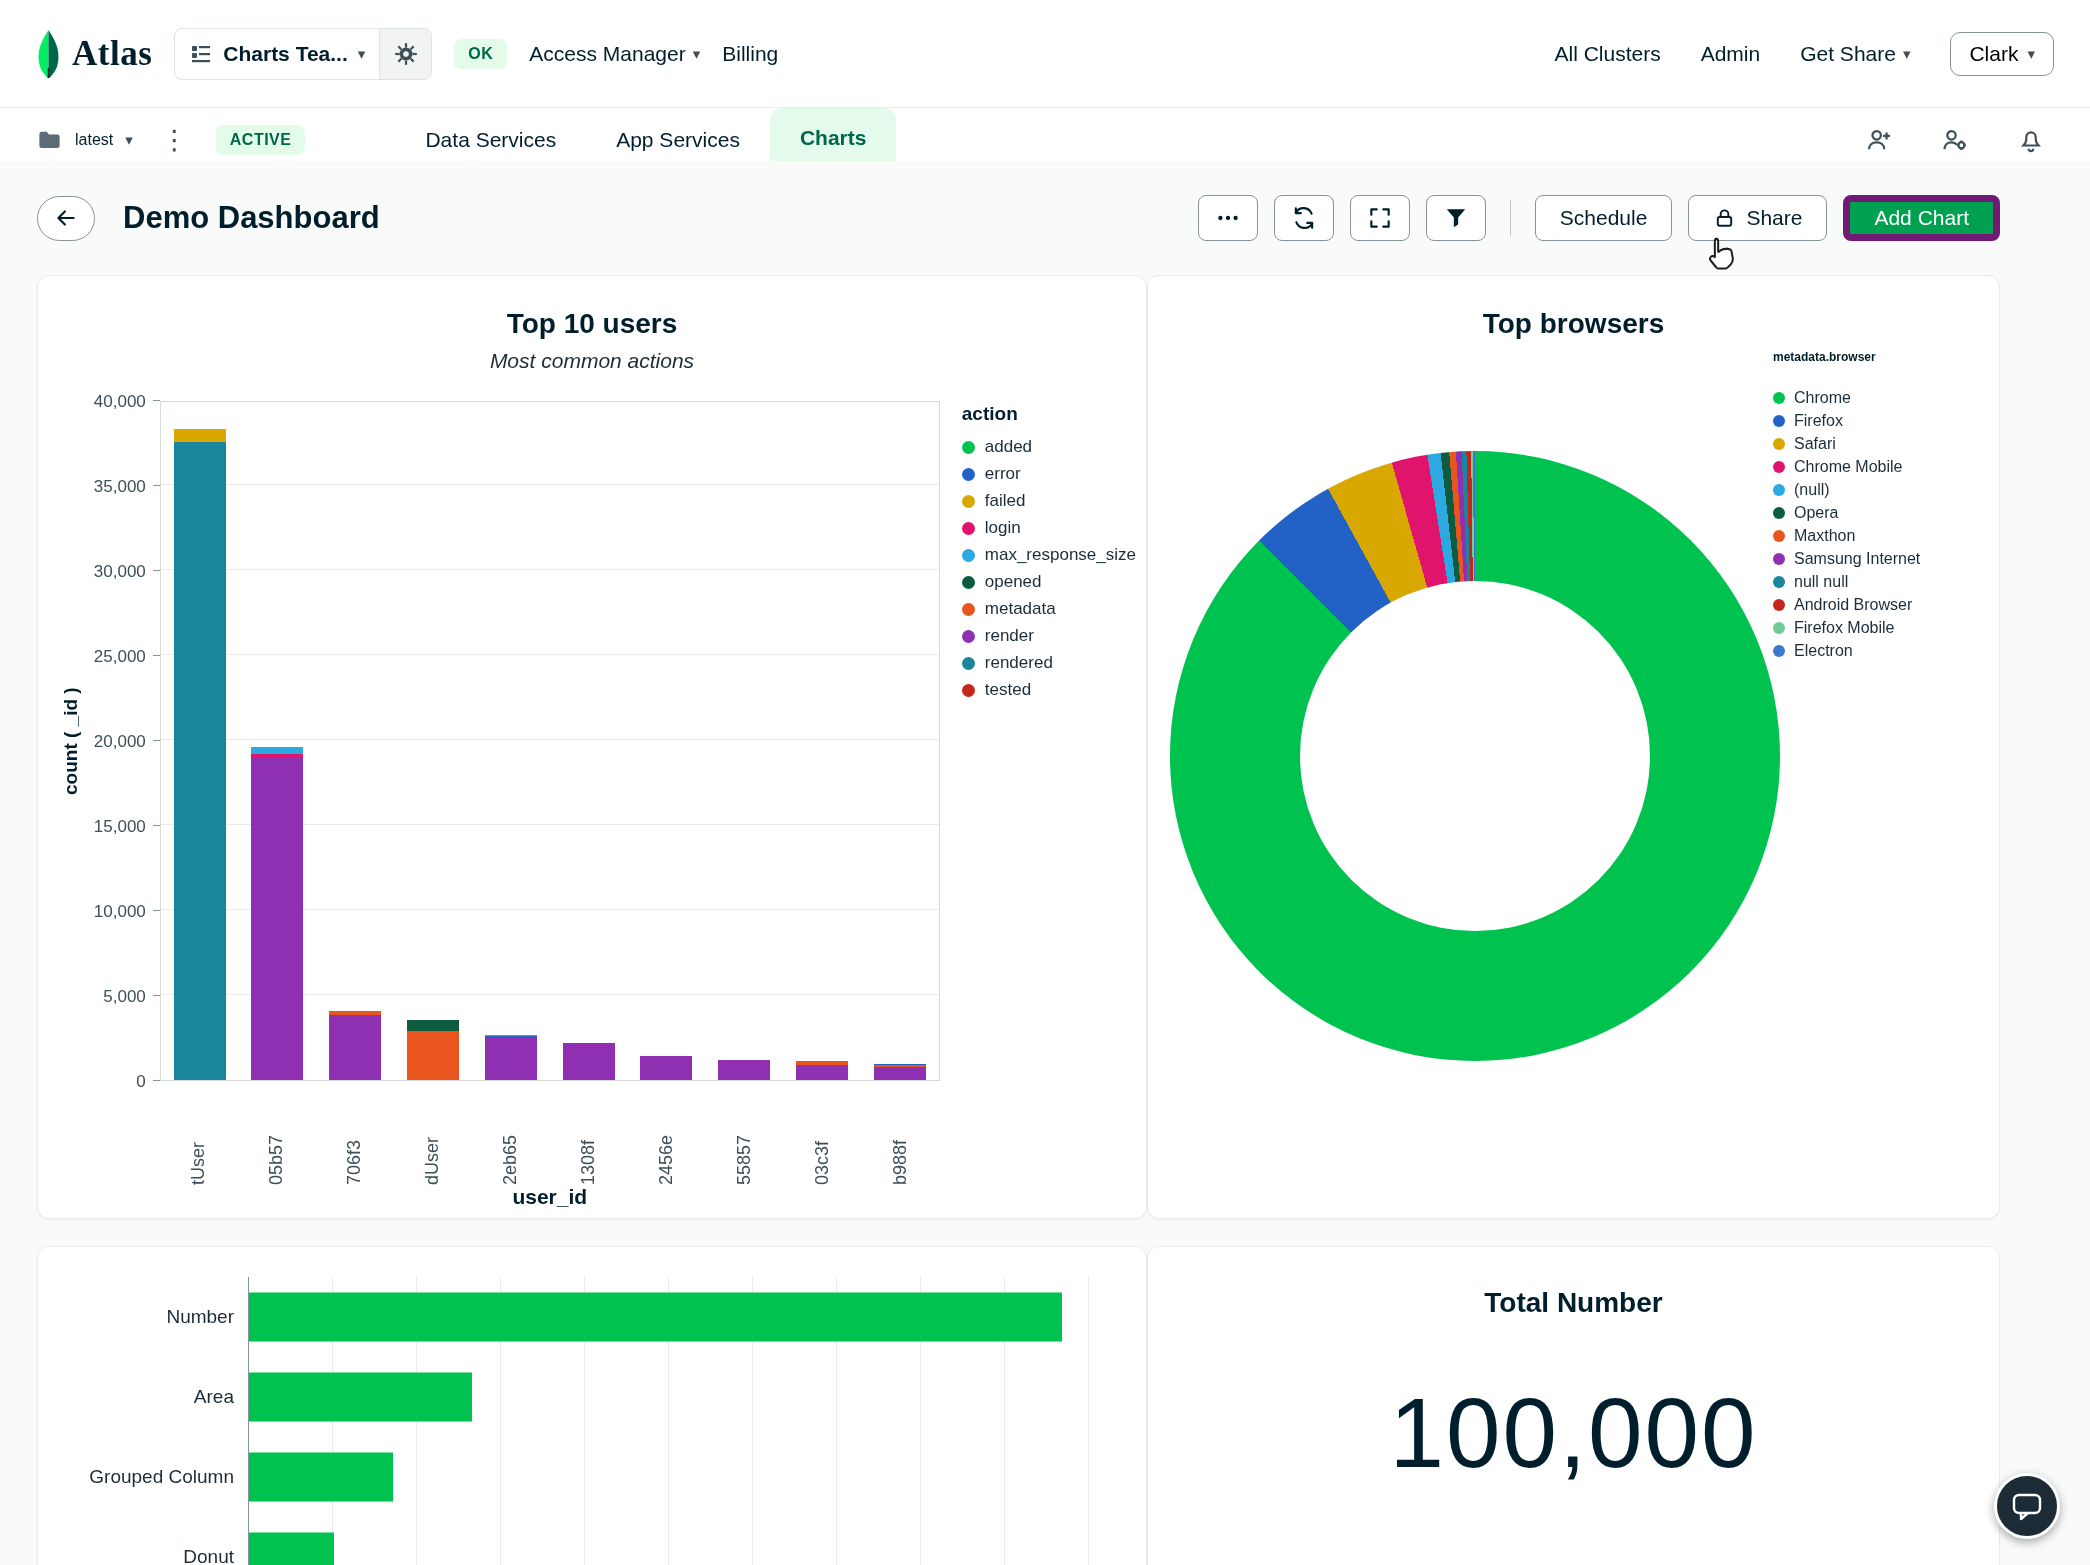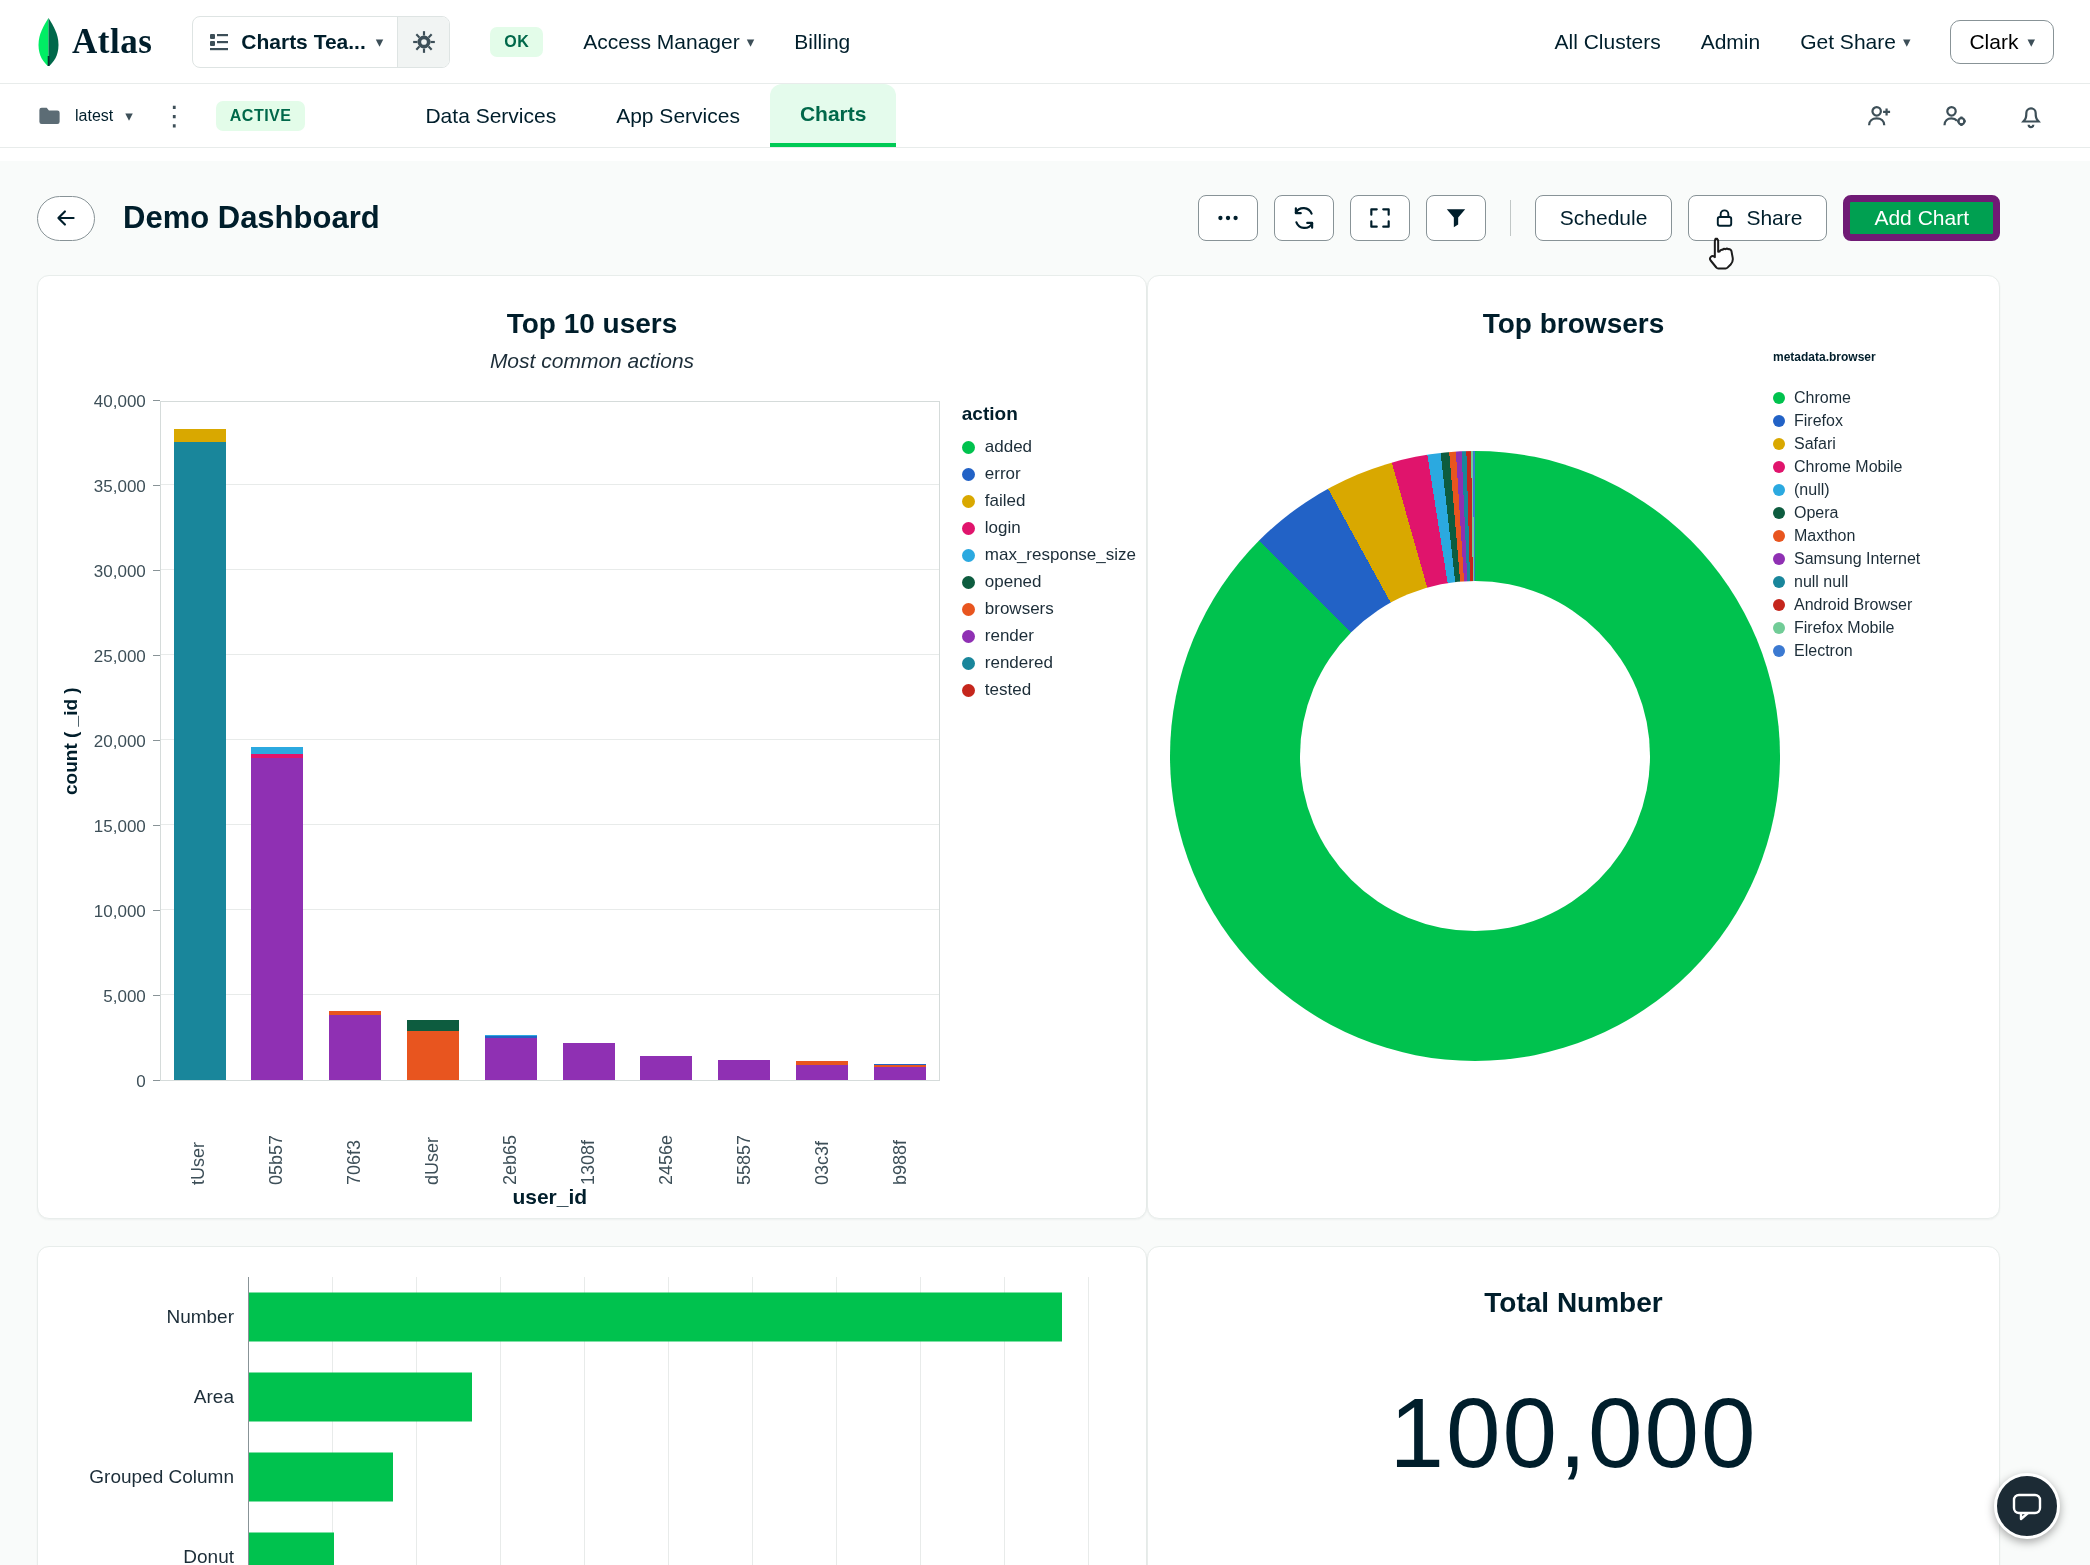--- a/index.html
+++ b/index.html
@@ -4,21 +4,21 @@
 <style>
   * { box-sizing: border-box; margin: 0; padding: 0; }
   html,body { width:2090px; height:1565px; overflow:hidden; }
   body {
     font-family:"Liberation Sans", sans-serif;
     color:#001E2B; background:#fff; position:relative;
   }
   a { text-decoration:none; color:inherit; }
 
   
-  .topbar { height:84px; display:flex; align-items:center; padding:0 36px; gap:40px;
+  .topbar { height:108px; display:flex; align-items:center; padding:0 36px; gap:22px;
             background:#fff; border-bottom:1px solid #E8ECEB; }
   .brand { display:flex; align-items:center; gap:11px; cursor:pointer; }
   .brand-name { font-family:"Liberation Serif", serif; font-size:35px; font-weight:600; letter-spacing:.5px; }
   .proj-wrap { display:flex; align-items:stretch; border:1px solid #DEE4E3; border-radius:8px; overflow:hidden; height:52px; }
   .proj-selector { display:flex; align-items:center; gap:10px; padding:0 14px; cursor:pointer; }
   .proj-label { font-size:21px; font-weight:700; max-width:170px; white-space:nowrap; }
   .caret { font-size:15px; color:#3D4F58; }
   .gear-btn { width:52px; border:none; border-left:1px solid #DEE4E3; background:#F1F4F3; display:flex; align-items:center; justify-content:center; cursor:pointer; }
   .badge { background:#E3FCE9; color:#00684A; font-weight:700; font-size:16px; padding:6px 14px; border-radius:7px; letter-spacing:.5px; }
   .top-link { font-size:21px; display:flex; align-items:center; gap:7px; cursor:pointer; }
@@ -412,21 +412,21 @@
               <div class="legend-item">
                 <span class="dot" style="background: rgb(43, 169, 224);"></span>
                 <span>max_response_size</span>
               </div>
               <div class="legend-item">
                 <span class="dot" style="background: rgb(13, 92, 63);"></span>
                 <span>opened</span>
               </div>
               <div class="legend-item">
                 <span class="dot" style="background: rgb(232, 85, 31);"></span>
-                <span>browsers</span>
+                <span>metadata</span>
               </div>
               <div class="legend-item">
                 <span class="dot" style="background: rgb(143, 48, 179);"></span>
                 <span>render</span>
               </div>
               <div class="legend-item">
                 <span class="dot" style="background: rgb(25, 134, 155);"></span>
                 <span>rendered</span>
               </div>
               <div class="legend-item">

